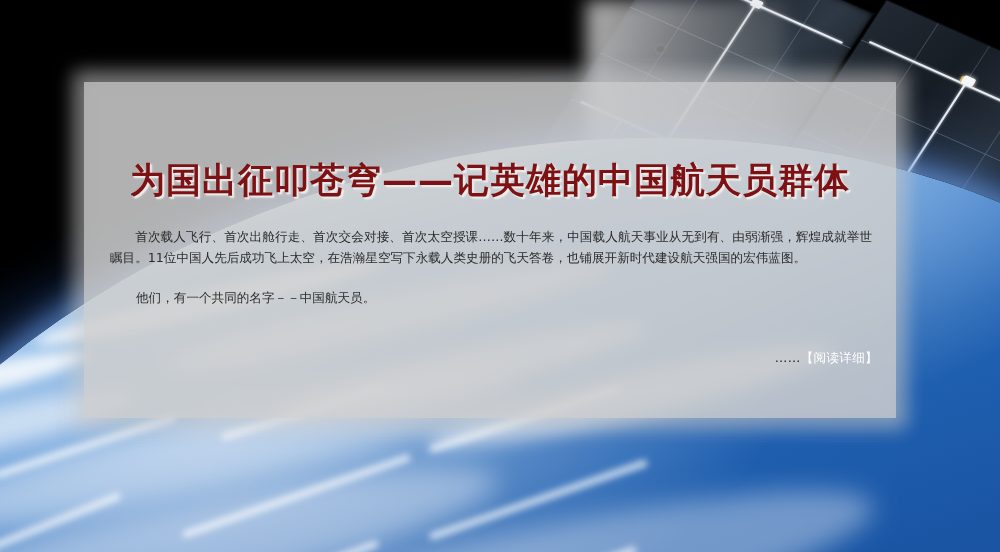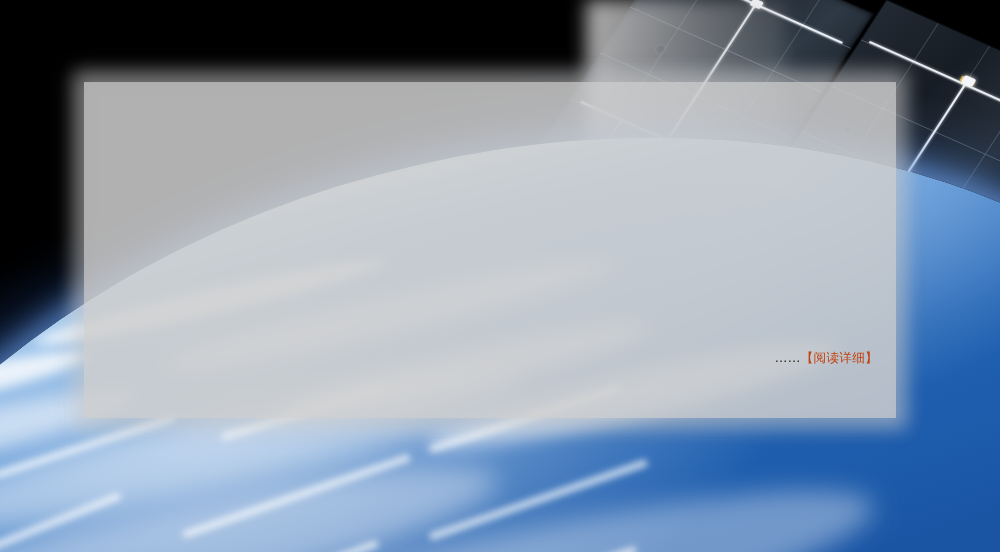--- a/index.html
+++ b/index.html
@@ -69,21 +69,21 @@
 
   
   .body-text{position:absolute;left:26px;top:144px;width:762px;
     font-size:12.6px;line-height:21px;color:#2b2b2b;text-align:justify;}
   .p-lead{margin:0;text-indent:2em;}
   .p-line{margin:0;padding-left:26px;}
   .gap1{height:19px;}
   .gap2{height:12px;}
 
   .readmore{position:absolute;right:18px;top:268px;font-size:12.6px;color:#222;letter-spacing:.3px;}
-  .readmore a{color:#c2410c;text-decoration:none;cursor:pointer;}
+  .readmore a{color:#ffffff;text-decoration:none;cursor:pointer;}
 </style>
 </head>
 <body>
 
 <div id="stage">
 
   <div class="space"></div>
   <div class="space-glow"></div>
 
   <div class="sat">
@@ -164,23 +164,26 @@
     <div class="streak" style="left:740px;top:350px;width:230px;transform:rotate(-6deg);"></div>
 
     <div class="streak" style="left:640px;top:436px;width:300px;transform:rotate(-6deg);"></div>
   </div>
 
   <div class="panel-soft"></div>
   <div class="panel"></div>
 
   <div class="panel-inner">
 
+    <h1 class="title">为国出征叩苍穹——记英雄的中国航天员群体</h1>
 
     <div class="body-text">
+      <p class="p-lead">首次载人飞行、首次出舱行走、首次交会对接、首次太空授课……数十年来，中国载人航天事业从无到有、由弱渐强，辉煌成就举世瞩目。11位中国人先后成功飞上太空，在浩瀚星空写下永载人类史册的飞天答卷，也铺展开新时代建设航天强国的宏伟蓝图。</p>
       <div class="gap1"></div>
+      <p class="p-line">他们，有一个共同的名字－－中国航天员。</p>
       <div class="gap2"></div>
     </div>
 
     <div class="readmore">
       <span>……</span><a>【阅读详细】</a>
     </div>
 
   </div>
 </div>
 

